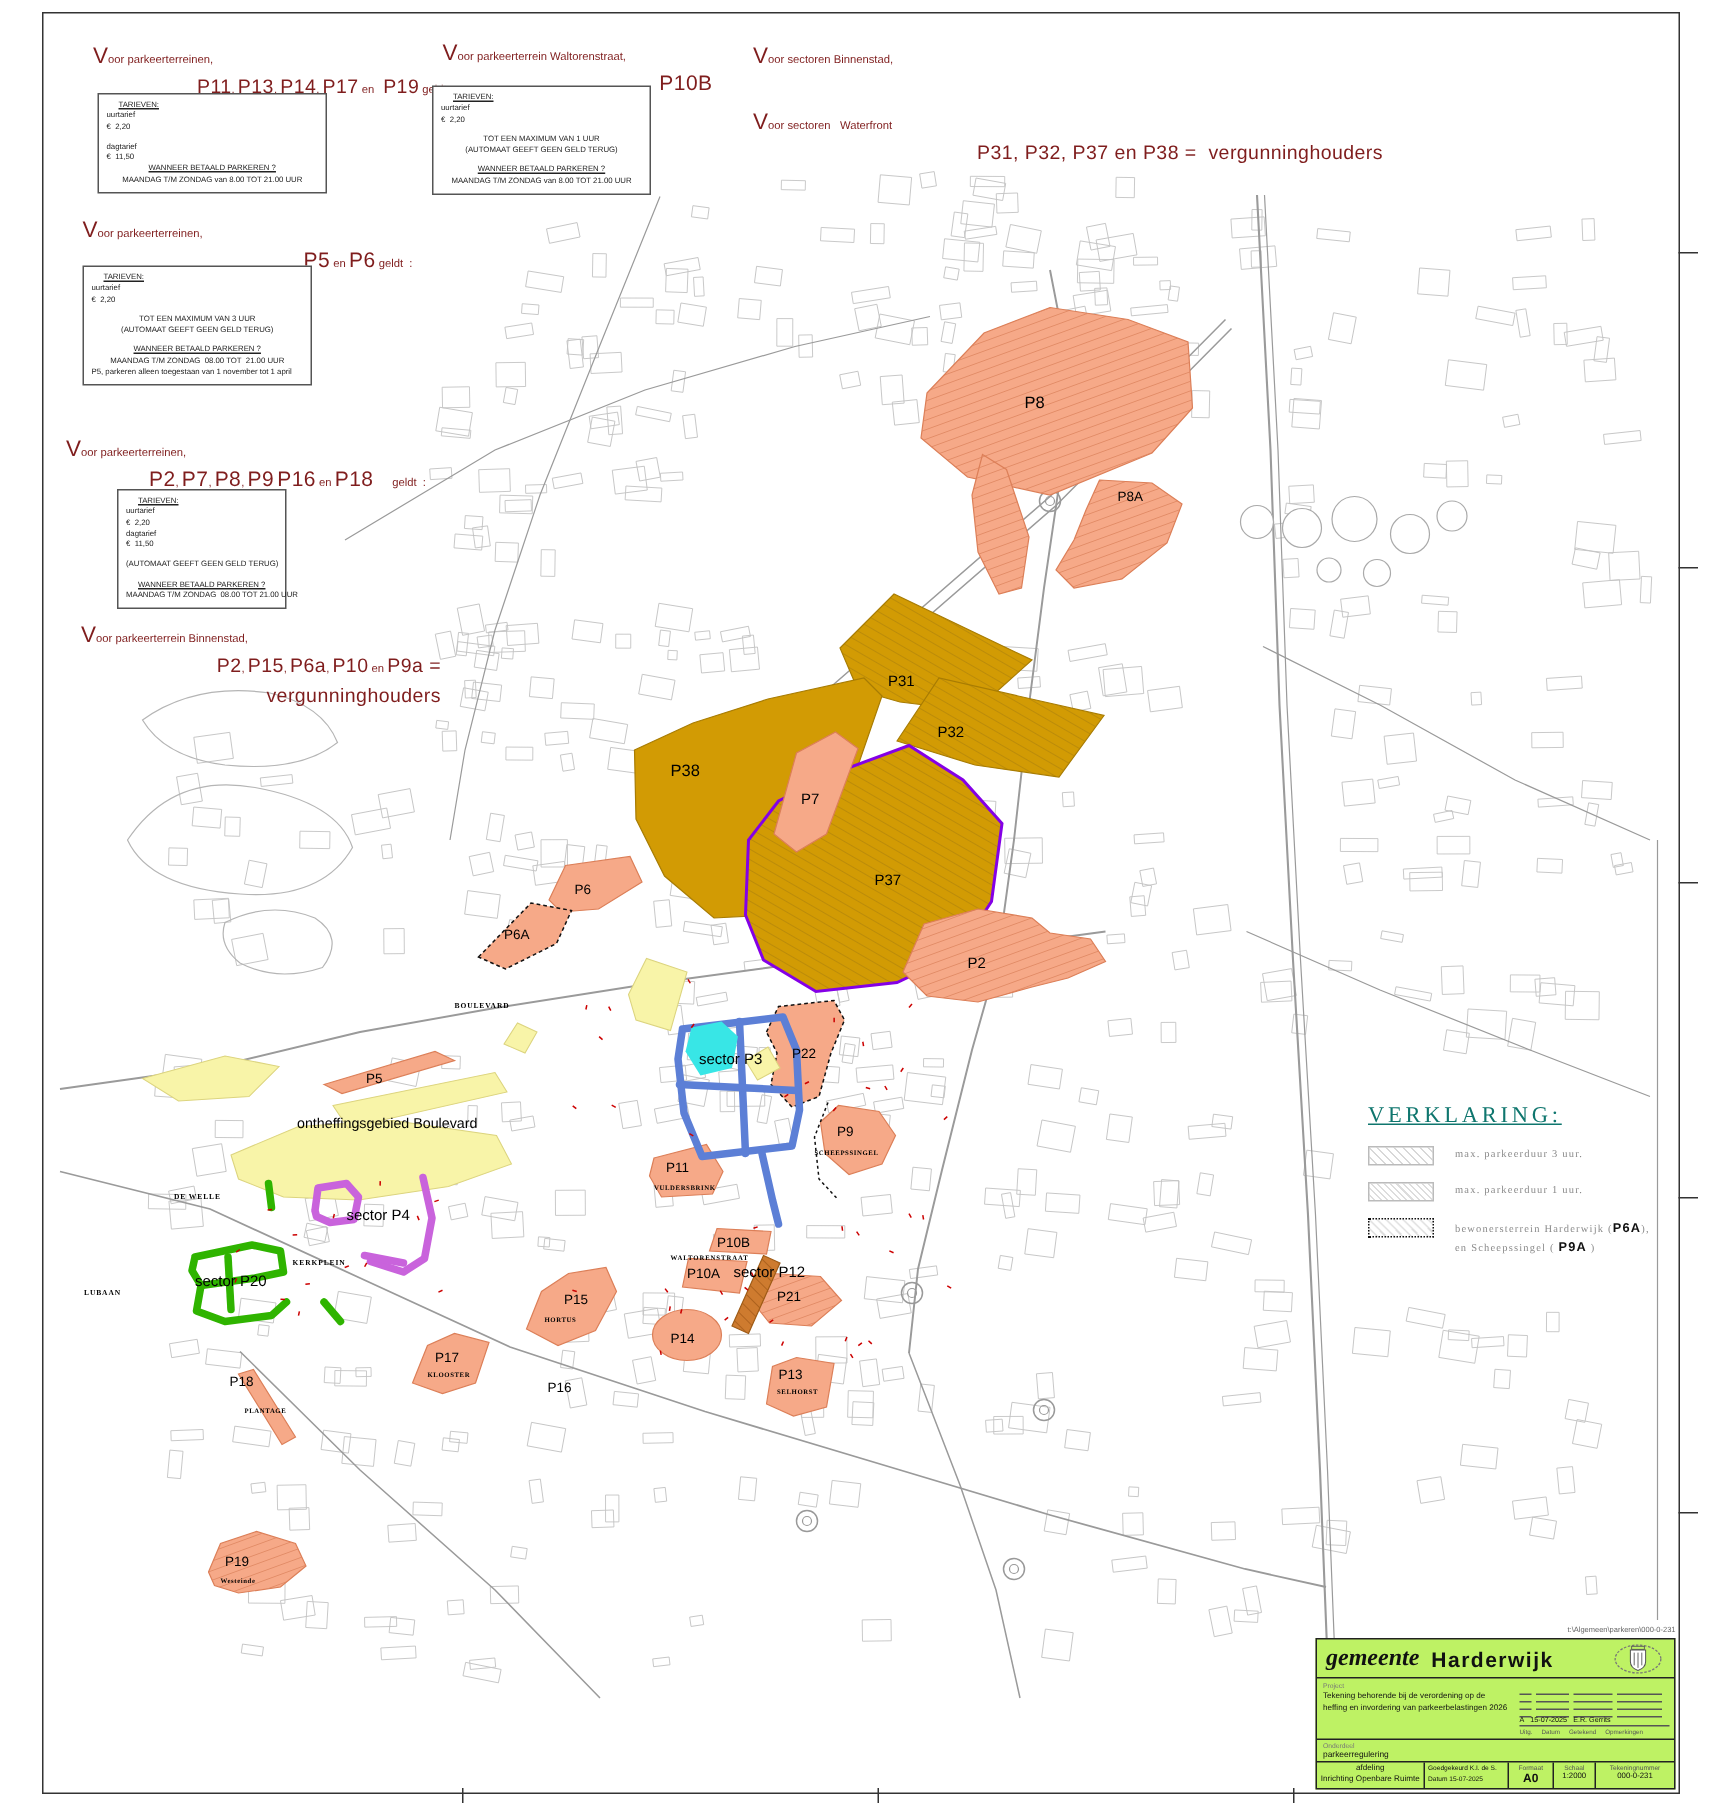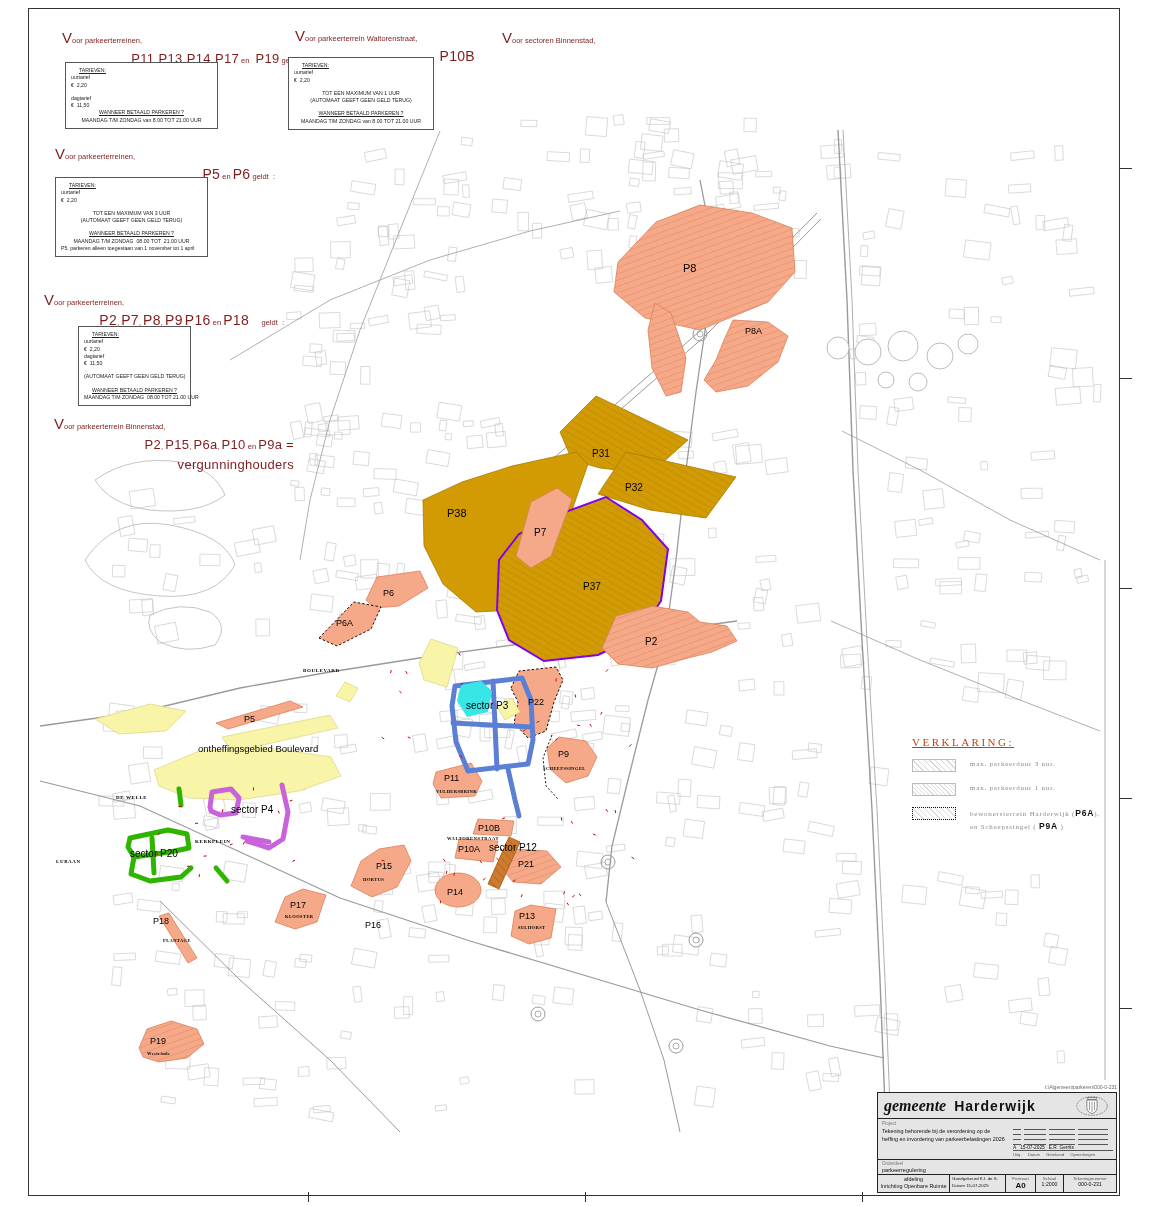--- a/index.html
+++ b/index.html
@@ -23,41 +23,41 @@
   .tbox{position:absolute;border:0.8px solid #555;background:#fff;
         padding:4px 5px;font-size:5.2px;line-height:1.4;color:#222;box-sizing:border-box;}
   .bline{white-space:pre;}
   .bline.u{text-decoration:underline;padding-left:8px;}
   .bline.uc{text-decoration:underline;text-align:center;}
   .bline.ctr{text-align:center;}
   .bline.sp{height:6px;}
 
   
   #legend{position:absolute;left:912px;top:736px;width:215px;}
-  #legend .lg-title{font-family:"Liberation Serif",serif;font-size:11px;color:#c2410c;
+  #legend .lg-title{font-family:"Liberation Serif",serif;font-size:15px;color:#0f766e;
         letter-spacing:2.5px;text-decoration:underline;}
   .lg-item{display:flex;align-items:flex-start;margin-top:11px;}
   .lg-swatch{width:44px;height:13px;flex:0 0 44px;margin-right:14px;box-sizing:border-box;}
   .sw-diag{border:0.8px solid #bbb;
      background:repeating-linear-gradient(45deg,#fff 0 3px,#d8d8d8 3px 4px);}
   .sw-cross{border:0.8px solid #bbb;
      background:repeating-linear-gradient(45deg,#fff 0 2px,#ddd 2px 3px),
                 repeating-linear-gradient(-45deg,#fff 0 2px,#ddd 2px 3px);}
   .sw-dot{border:1.6px dotted #111;
      background:repeating-linear-gradient(45deg,#fff 0 3px,#ddd 3px 4px);}
   .lg-label{font-family:"Liberation Serif",serif;font-size:7px;color:#8a8a8a;
      letter-spacing:0.8px;line-height:1.5;}
   .lg-label .seg.sr{font-family:"Liberation Serif",serif;font-size:7px;color:#8a8a8a;letter-spacing:0.8px;}
   .lg-label .seg.bb{font-family:"Liberation Sans",sans-serif;font-size:8.5px;color:#111;font-weight:bold;}
 
   
   #file-ref{position:absolute;left:877px;top:1084px;width:240px;text-align:right;
      font-size:5px;color:#666;}
   #title-block{position:absolute;left:877px;top:1092px;width:240px;height:101px;
-     border:1.4px solid #222;background:#e5e5e5;box-sizing:border-box;font-size:6px;color:#111;}
+     border:1.4px solid #222;background:#bef264;box-sizing:border-box;font-size:6px;color:#111;}
   .tb-row1{height:26px;border-bottom:1px solid #222;display:flex;align-items:center;padding:0 6px;box-sizing:border-box;}
   .tb-gemeente{font-family:"Liberation Serif",serif;font-style:italic;font-weight:bold;font-size:16px;margin-right:8px;}
   .tb-city{font-weight:bold;font-size:14px;letter-spacing:1px;flex:1;}
   .tb-row2{height:41px;border-bottom:1px solid #222;display:flex;box-sizing:border-box;}
   .tb-project{width:132px;padding:2px 4px;box-sizing:border-box;}
   .tb-lbl{font-size:4.5px;color:#777;display:block;}
   .tb-pline{font-size:5.4px;display:block;margin-top:2px;}
   .tb-rev{flex:1;padding:2px 3px;display:flex;flex-direction:column;justify-content:flex-end;box-sizing:border-box;}
   .rev-dashrow{display:flex;height:5px;}
   .rev-dashrow i{display:block;border-bottom:0.7px solid #555;margin-right:3px;}
@@ -819,20 +819,24 @@
       <div class="bline ctr">(AUTOMAAT GEEFT GEEN GELD TERUG)</div>
       <div class="bline sp"></div>
       <div class="bline uc">WANNEER BETAALD PARKEREN ?</div>
       <div class="bline ctr">MAANDAG T/M ZONDAG van 8.00 TOT 21.00 UUR</div>
     </div>
 
   <div class="note" style="left:502px;top:30px;width:560px;">
     <span class="intro-line"><span class="seg V">V</span><span class="seg s">oor sectoren Binnenstad,</span></span>
   </div>
 
+  <div class="note" style="left:502px;top:74px;width:420px;">
+    <span class="intro-line"><span class="seg V">V</span><span class="seg s">oor sectoren   Waterfront</span></span>
+    <span class="pline"><span class="seg b">P31, P32, P37 en P38 =  vergunninghouders</span></span>
+  </div>
 
   <div class="note" style="left:55px;top:146px;width:220px;">
     <span class="intro-line"><span class="seg V">V</span><span class="seg s">oor parkeerterreinen,</span></span>
     <span class="pline"><span class="seg b2">P5</span><span class="seg s"> en </span><span class="seg b2">P6</span><span class="seg s"> geldt  :</span></span>
   </div>
   <div class="tbox" style="left:55px;top:177px;width:153px;">
       <div class="bline u">TARIEVEN:</div>
       <div class="bline">uurtarief</div>
       <div class="bline">€  2,20</div>
       <div class="bline sp"></div>

